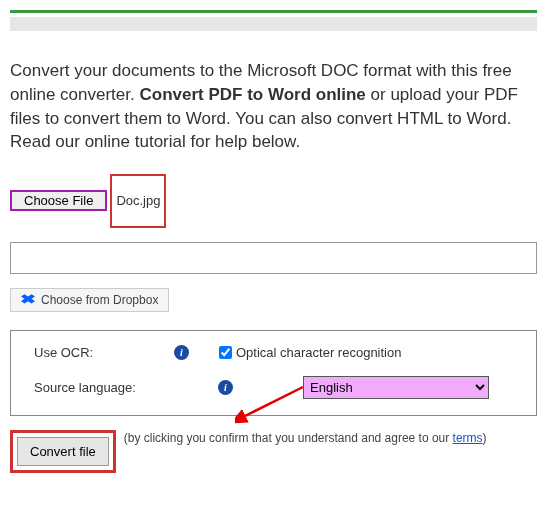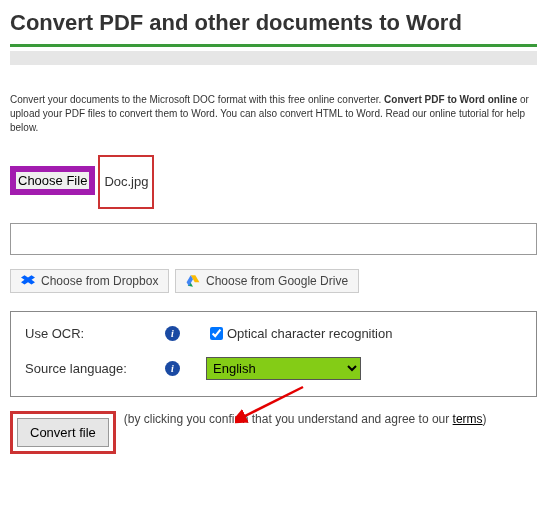--- a/index.html
+++ b/index.html
@@ -29,38 +29,38 @@
     margin-bottom: 28px;
   }
   .subhead {
     text-align: right;
     color: #aaa;
     font-weight: bold;
     font-size: 13px;
     margin-bottom: 20px;
   }
   .intro {
-    font-size: 10px;
+    font-size: 17px;
     line-height: 1.4;
     margin-bottom: 20px;
   }
   .intro b { font-weight: bold; }
   .green-head {
     color: #2e7d32;
     font-weight: bold;
     font-size: 13px;
     margin-bottom: 6px;
   }
   .file-row { margin-bottom: 14px; }
   .choose-btn {
     font-family: Arial;
     font-size: 13px;
     background: #efefef;
-    border: 6px solid #a21caf;
-    padding: 1px 2px;
+    border: 2px solid #a21caf;
+    padding: 1px 12px;
     cursor: pointer;
   }
   .file-name-box {
     display: inline-block;
     border: 2px solid #cc3333;
     padding: 16px 4px;
     margin-left: 3px;
     font-size: 13px;
     line-height: 18px;
     vertical-align: middle;
@@ -97,46 +97,47 @@
   }
   fieldset.optional legend {
     font-size: 13px;
     padding: 0 4px;
   }
   .opt-row {
     display: flex;
     align-items: center;
     margin-bottom: 14px;
   }
-  .opt-row:last-child { margin-bottom: 0; }
+  .opt-row:last-child { margin-bottom: 0; gap: 44px; }
   .opt-label {
     width: 140px;
     font-size: 13px;
+    margin-left: 9px;
   }
   .info-ico {
     display:inline-flex;
     width:15px; height:15px;
     border-radius:50%;
     background:#1a4aa3;
     color:#fff;
     font-size:10px;
     font-weight:bold;
     align-items:center;
     justify-content:center;
     font-family: Georgia, serif;
     font-style: italic;
     margin-right: 26px;
   }
   .ocr-check { margin-right: 4px; }
   .lang-select {
-    width: 155px;
+    width: 186px;
     font-size: 13px;
     padding: 2px;
     border: 1px solid #555;
-    background: #84cc16;
+    background: #f0abfc;
   }
   .convert-row {
     display: flex;
     align-items: flex-start;
     gap: 8px;
   }
   .convert-box {
     border: 3px solid #cc3333;
     padding: 4px;
   }
@@ -146,33 +147,32 @@
     padding: 6px 12px;
     background: #e6e6e6;
     border: 1px solid #999;
     cursor: pointer;
   }
   .fineprint {
     font-size: 12px;
     color: #444;
     line-height: 1.4;
   }
-  .fineprint a { color: #000000; text-decoration: underline; }
+  .fineprint a { color: #1d4ed8; text-decoration: underline; }
   .arrow-overlay {
     position: absolute;
     pointer-events: none;
   }
   .wrap { position: relative; }
 </style>
 </head>
 <body>
 
 <div class="wrap">
 
-<h1>Convert PDF and other documents to Word</h1>
 <div class="green-rule"></div>
 <div class="grey-band"></div>
 
 
 <p class="intro">
   <span>Convert your documents to the Microsoft DOC format with this free online converter. </span><b>Convert PDF to Word online</b><span> or upload your PDF files to convert them to Word. You can also convert HTML to Word. Read our online tutorial for help below.</span>
 </p>
 
 <div class="file-row">
   <button class="choose-btn">Choose File</button><span class="file-name-box">Doc.jpg</span>
@@ -182,30 +182,20 @@
 
 <div class="cloud-row">
   <button class="cloud-btn">
     <span class="dropbox-ico">
       <svg viewBox="0 0 24 24">
             <path fill="#0061ff" d="M6 2 0 6l6 4-6 4 6 4 6-4 6 4 6-4-6-4 6-4-6-4-6 4Z"></path>
           </svg>
     </span>
     <span>Choose from Dropbox</span>
   </button>
-  <button class="cloud-btn">
-    <span class="gdrive-ico">
-      <svg viewBox="0 0 24 24">
-            <path fill="#0f9d58" d="M3 20 7 13 12 22Z"></path>
-            <path fill="#fbbc04" d="M8 2h8l7 12h-8Z"></path>
-            <path fill="#4285f4" d="M8 2 1 14l4 7 7-12Z"></path>
-          </svg>
-    </span>
-    <span>Choose from Google Drive</span>
-  </button>
 </div>
 
 <fieldset class="optional">
 
   <div class="opt-row">
     <span class="opt-label">Use OCR:</span>
     <span class="info-ico">i</span>
     <input type="checkbox" class="ocr-check" checked="" style="">
     <span>Optical character recognition</span>
   </div>

